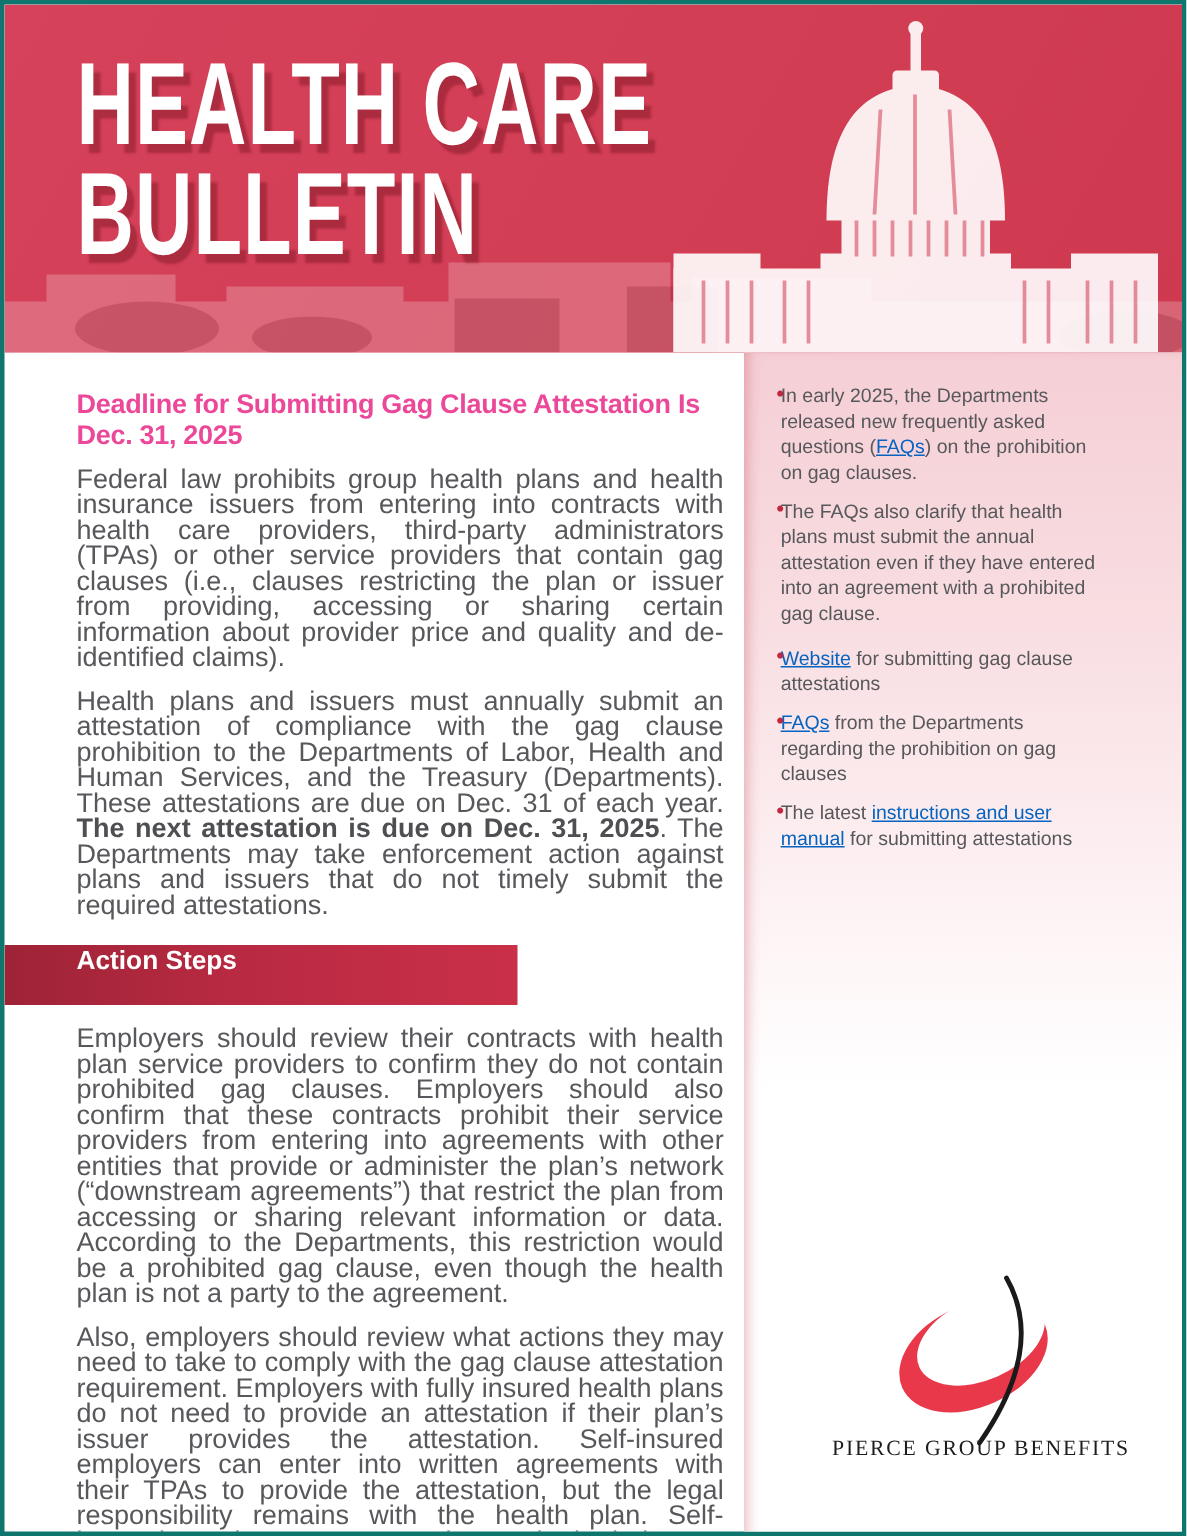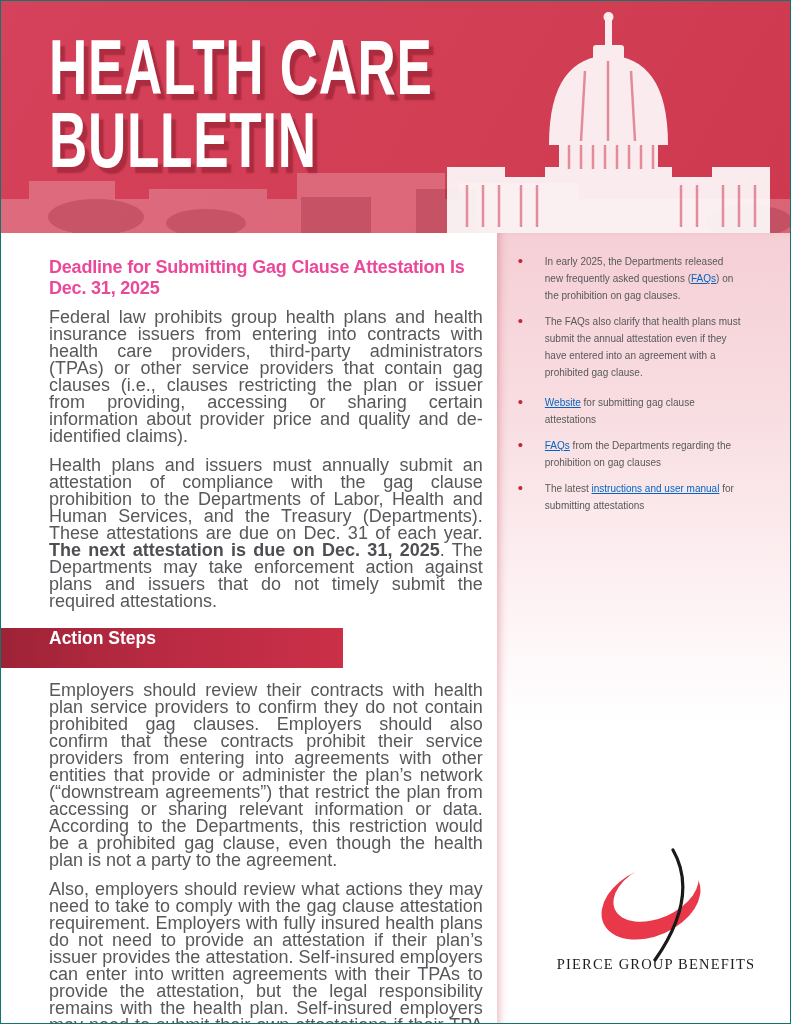--- a/index.html
+++ b/index.html
@@ -1,18 +1,18 @@
 <!DOCTYPE html>
 <html><head>
 <meta charset="utf-8">
 <style>
   html,body{margin:0;padding:0;background:#fff;}
   .page{
     position:relative;width:791px;height:1024px;box-sizing:border-box;
-    background:#ffffff;border:1px solid #0f766e;overflow:hidden;
+    background:#ffffff;border:3px solid #0f766e;overflow:hidden;
     font-family:"Liberation Sans",sans-serif;
   }
   
   .masthead{
     position:relative;height:232px;overflow:hidden;
     background:linear-gradient(120deg,#d6415b 0%,#d23e54 55%,#ce3950 100%);
   }
   .capitol{position:absolute;inset:0;width:791px;height:232px;display:block;}
   .masthead-title{
     position:absolute;left:48px;top:30px;color:#ffffff;font-weight:bold;
@@ -51,22 +51,22 @@
   
   .side-banner{
     height:38px;box-sizing:border-box;display:flex;align-items:center;
     background:linear-gradient(90deg,#ab2740 0%,#c22c45 60%,#c93048 100%);
     color:#ffffff;font-weight:bold;font-size:17px;padding-left:17px;
   }
   .side-banner.guidance{margin-left:6px;}
   .side-banner.resources{margin:20px 0 0 0;}
   ul.side-list{list-style:none;margin:13px 0 0 0;padding:0;}
   ul.side-list li{
-    position:relative;padding:0 48px 0 48px;margin-bottom:9px;
-    color:#57585b;font-size:10px;line-height:17px;
+    position:relative;padding:0 48px 0 24px;margin-bottom:9px;
+    color:#57585b;font-size:13px;line-height:17px;
   }
   ul.side-list li::before{
     content:"\2022";position:absolute;left:21px;top:-1px;
     color:#c0283f;font-size:15px;
   }
   ul.side-list a{color:#0563c1;text-decoration:underline;}
   
   .logo{position:absolute;right:26px;bottom:52px;width:216px;text-align:center;}
   .logo-mark{display:block;margin:0 auto -6px auto;}
   .logo-text{

